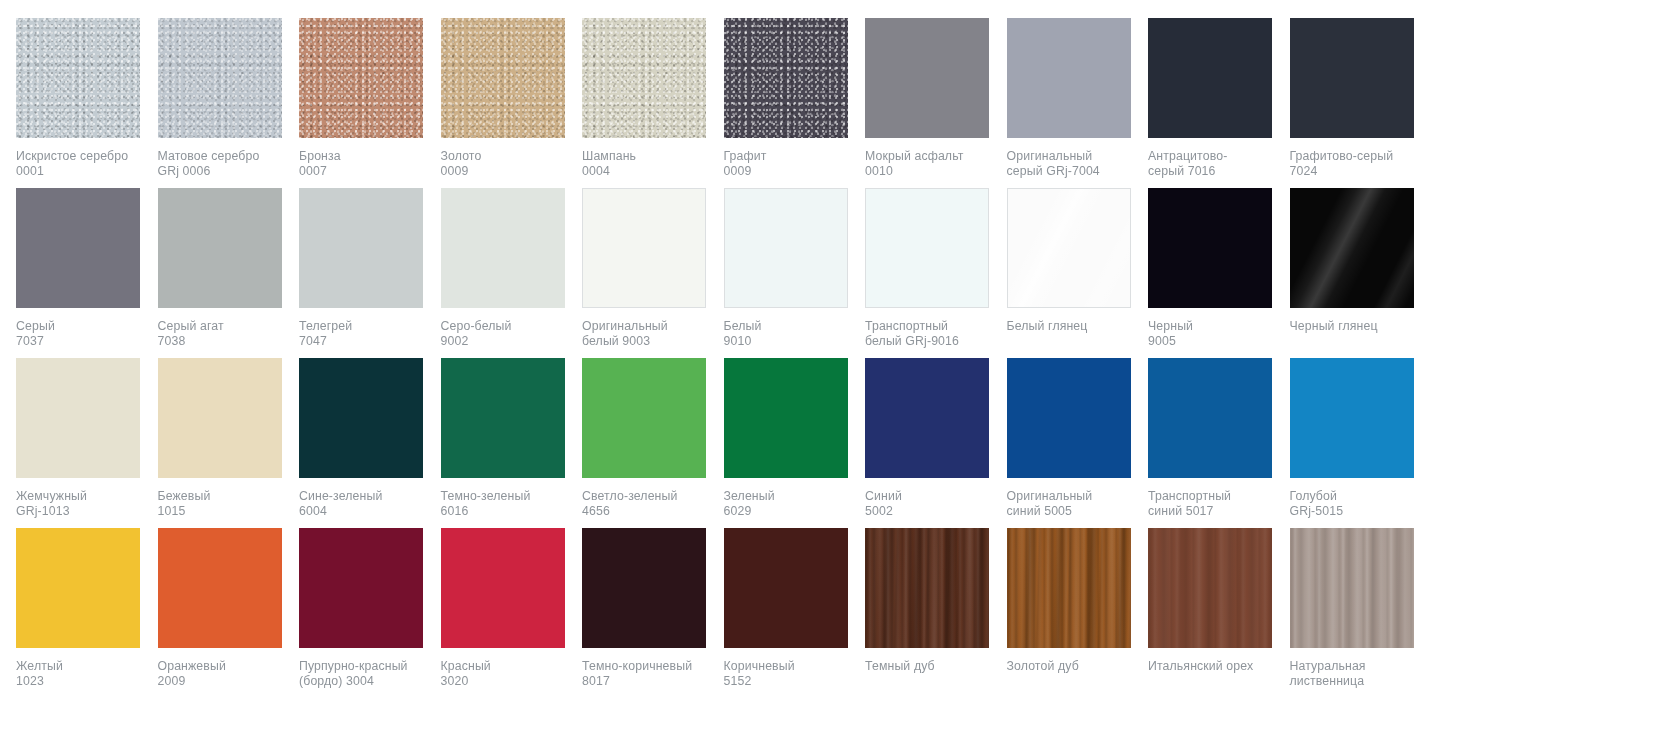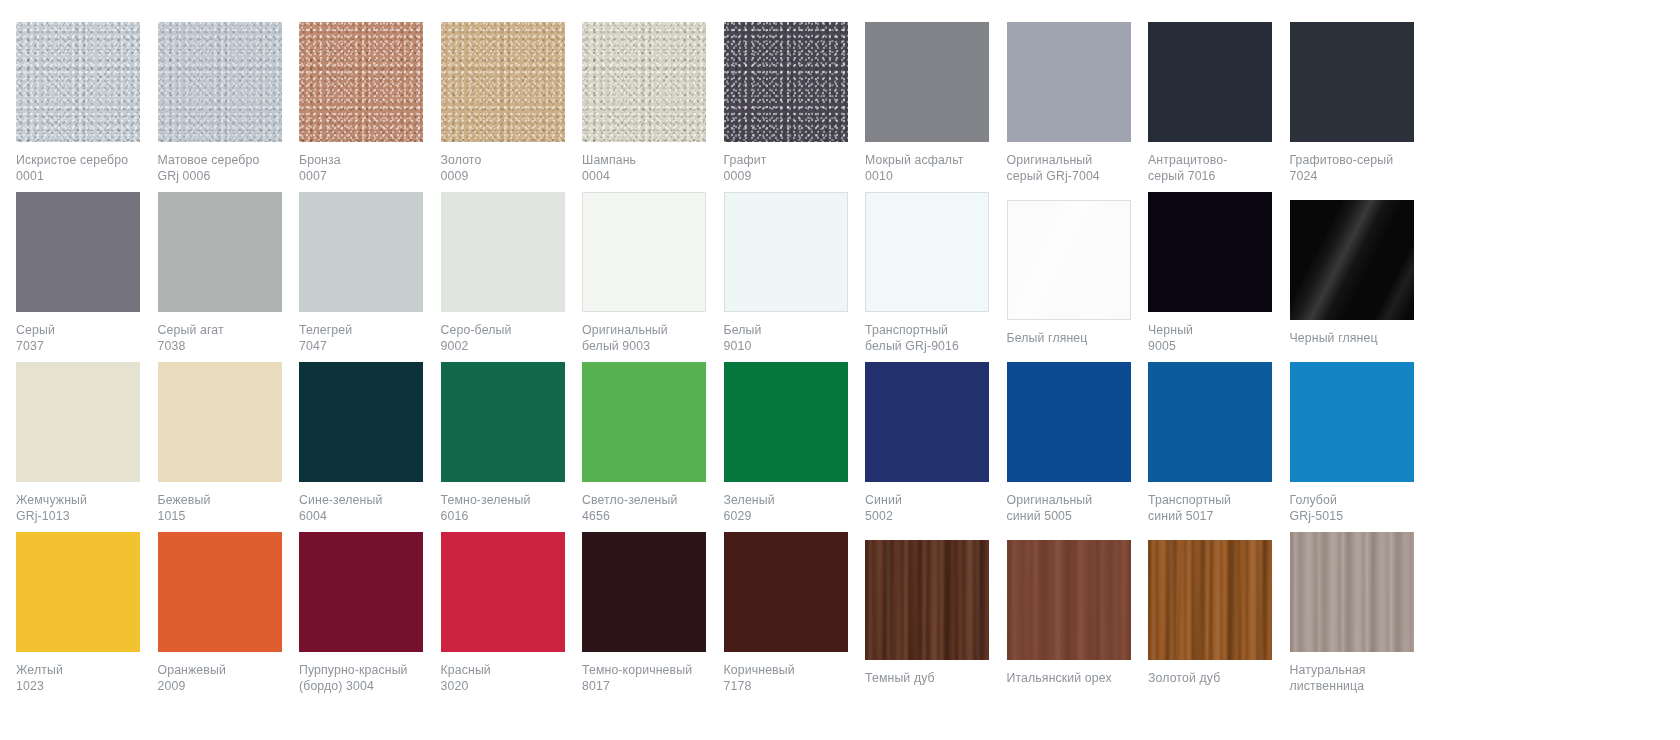--- a/index.html
+++ b/index.html
@@ -19,21 +19,21 @@
   #palette-grid {
     position: relative;
     width: 1680px;
     height: 740px;
     padding: 18px 0 0 16px;
     box-sizing: border-box;
   }
 
   .row {
     display: flex;
-    align-items: center;
+    align-items: flex-start;
     height: 170px;
   }
 
   .swatch-cell {
     width: 141.5px;
     box-sizing: border-box;
     position: relative;
   }
 
   .chip {
@@ -339,33 +339,33 @@
       <div class="swatch-cell">
         <div class="chip " style="background: rgb(205, 35, 64);"></div>
         <div class="caption">Красный<div>3020</div></div>
       </div>
       <div class="swatch-cell">
         <div class="chip " style="background: rgb(44, 20, 25);"></div>
         <div class="caption">Темно-коричневый<div>8017</div></div>
       </div>
       <div class="swatch-cell">
         <div class="chip " style="background: rgb(70, 28, 24);"></div>
-        <div class="caption">Коричневый<div>7178</div></div>
+        <div class="caption">Коричневый<div>5152</div></div>
       </div>
       <div class="swatch-cell">
         <div class="chip tex-wood" style="background: rgb(92, 47, 29);"></div>
         <div class="caption">Темный дуб<div></div></div>
       </div>
       <div class="swatch-cell">
+        <div class="chip tex-wood" style="background: rgb(151, 86, 31);"></div>
+        <div class="caption">Золотой дуб<div></div></div>
+      </div>
+      <div class="swatch-cell">
         <div class="chip tex-wood tex-wood-soft" style="background: rgb(122, 68, 48);"></div>
         <div class="caption">Итальянский орех<div></div></div>
-      </div>
-      <div class="swatch-cell">
-        <div class="chip tex-wood" style="background: rgb(151, 86, 31);"></div>
-        <div class="caption">Золотой дуб<div></div></div>
       </div>
       <div class="swatch-cell">
         <div class="chip tex-wood tex-wood-light" style="background: rgb(163, 148, 140);"></div>
         <div class="caption">Натуральная
 лиственница<div></div></div>
       </div>
     </div>
   </div>
 
 </body></html>

